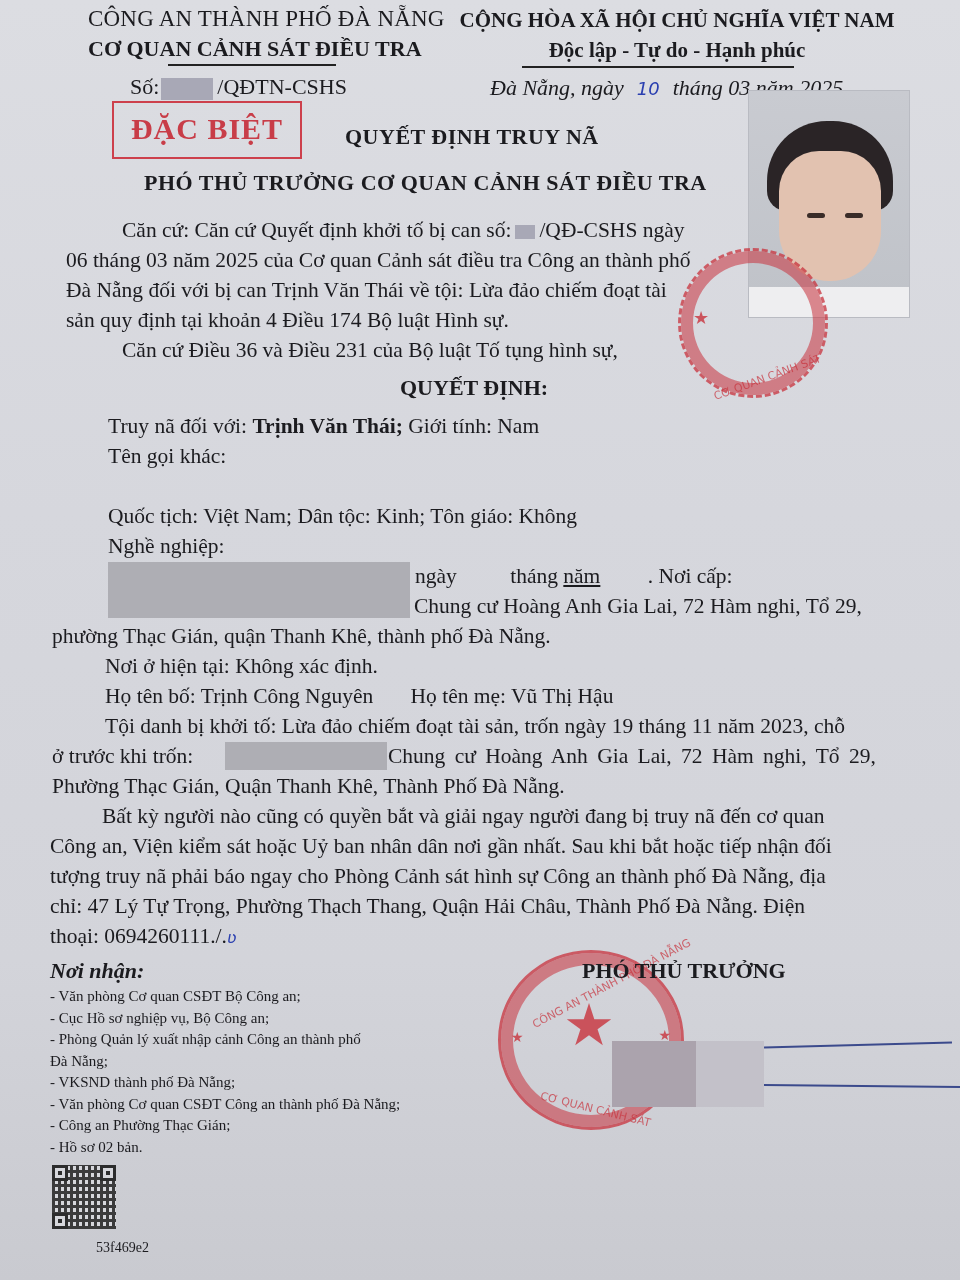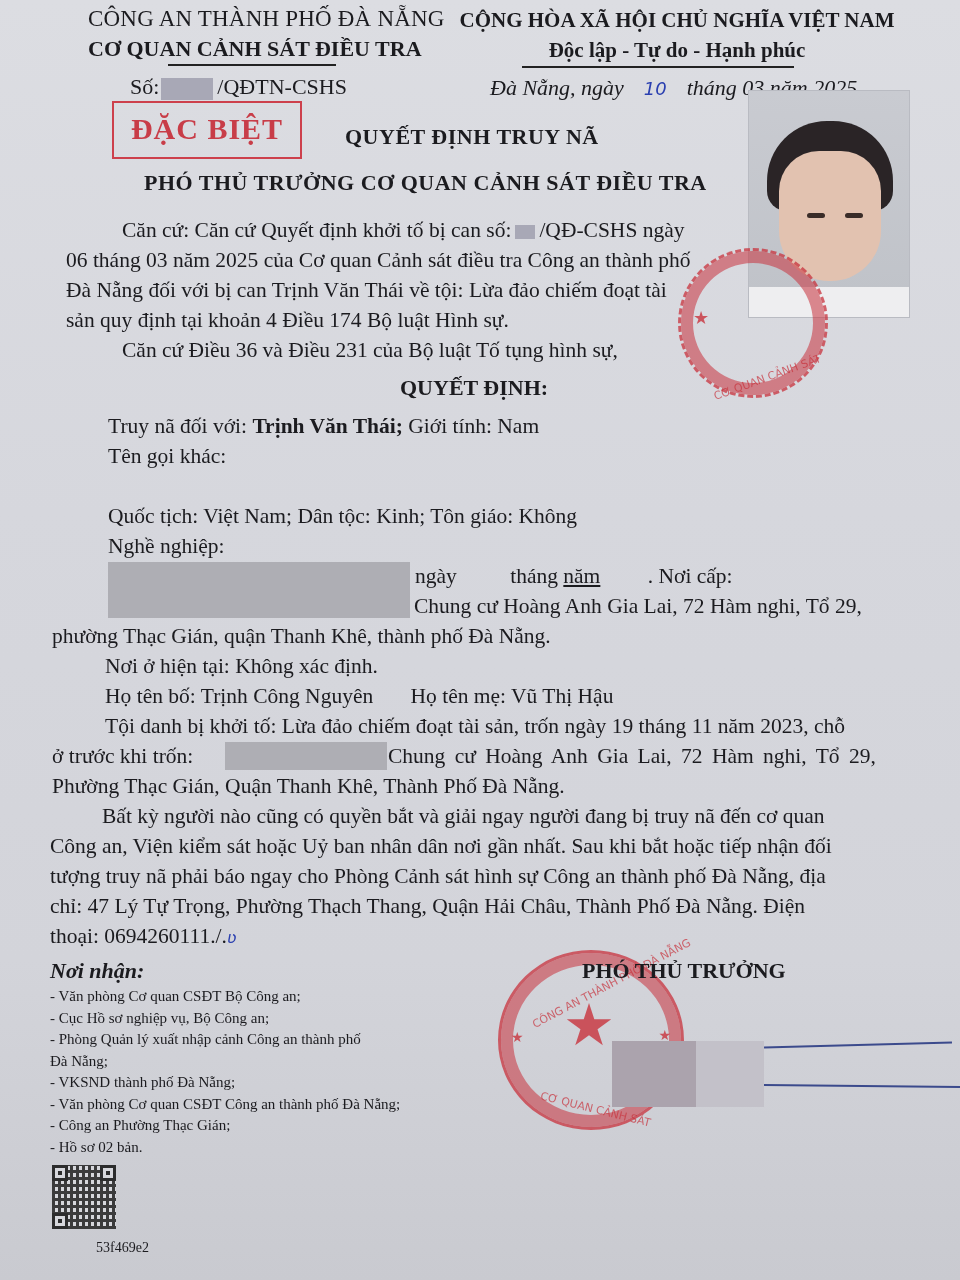--- a/index.html
+++ b/index.html
@@ -20,21 +20,21 @@
   .hdr-l2-line { left: 168px; top: 64px; width: 168px; height: 2px; background: #222; }
   .so-row { left: 130px; top: 74px; font-size: 22px; }
   .redact { display: inline-block; background: #a8a8b6; vertical-align: middle; }
   .redact.num { width: 52px; height: 22px; margin: 0 4px 0 2px; }
 
   
   .hdr-r1 { left: 442px; top: 8px; width: 470px; font-size: 21px; font-weight: bold; text-align: center; }
   .hdr-r2 { left: 442px; top: 38px; width: 470px; font-size: 21px; font-weight: bold; text-align: center; }
   .hdr-r2-line { left: 522px; top: 66px; width: 272px; height: 2px; background: #222; }
   .date-row { left: 490px; top: 75px; font-size: 22px; font-style: italic; }
-  .date-row .hand { color: #2a3fb0; font-family: "DejaVu Sans", sans-serif; font-size: 18px; font-style: italic; margin: 0 20px; }
+  .date-row .hand { color: #2a3fb0; font-family: "DejaVu Sans", sans-serif; font-size: 18px; font-style: italic; margin: 0 13px; }
 
   
   .stamp-special {
     left: 112px; top: 101px; width: 190px; height: 58px;
     border: 2.5px solid #cc3340; color: #c7303c;
     font-size: 30px; font-weight: bold; text-align: center; line-height: 52px;
     letter-spacing: 1px; opacity: 0.92;
   }
 
   .title1 { left: 345px; top: 124px; font-size: 22px; font-weight: bold; letter-spacing: 0.5px; }

